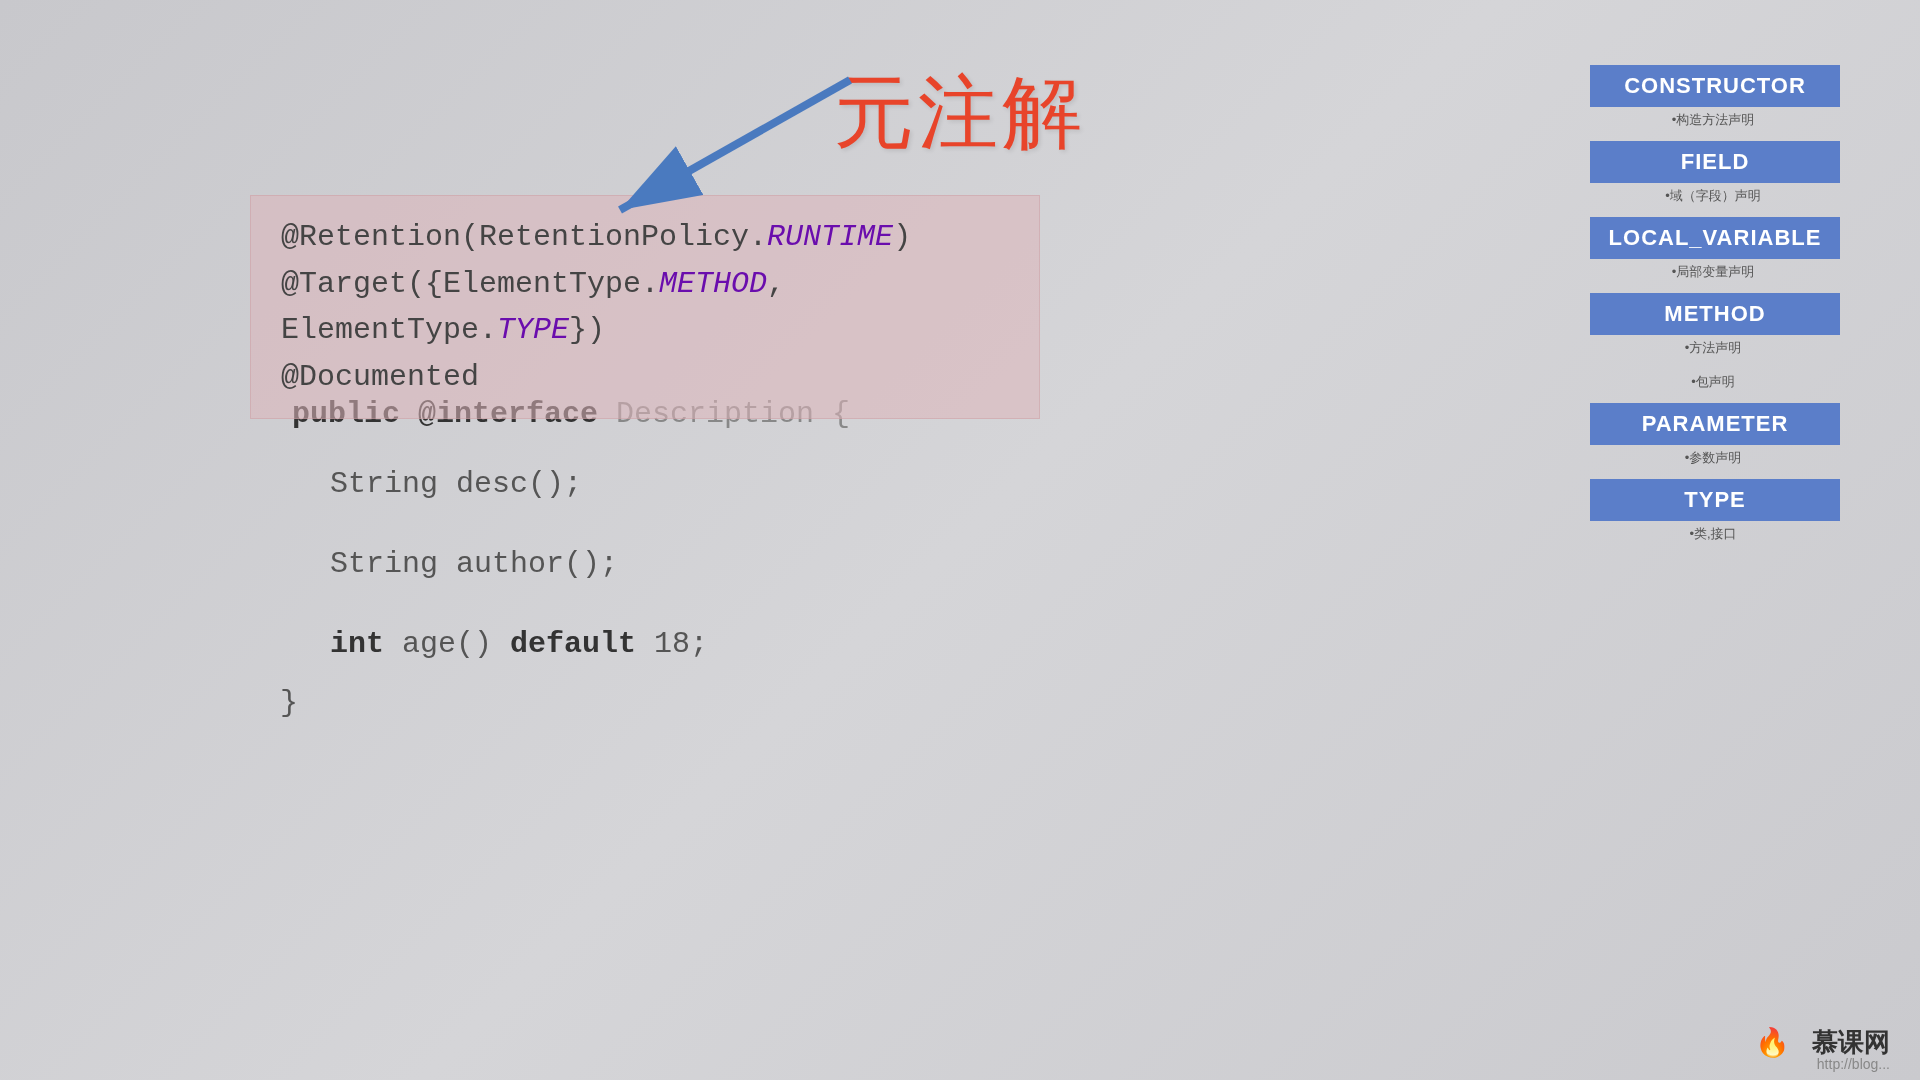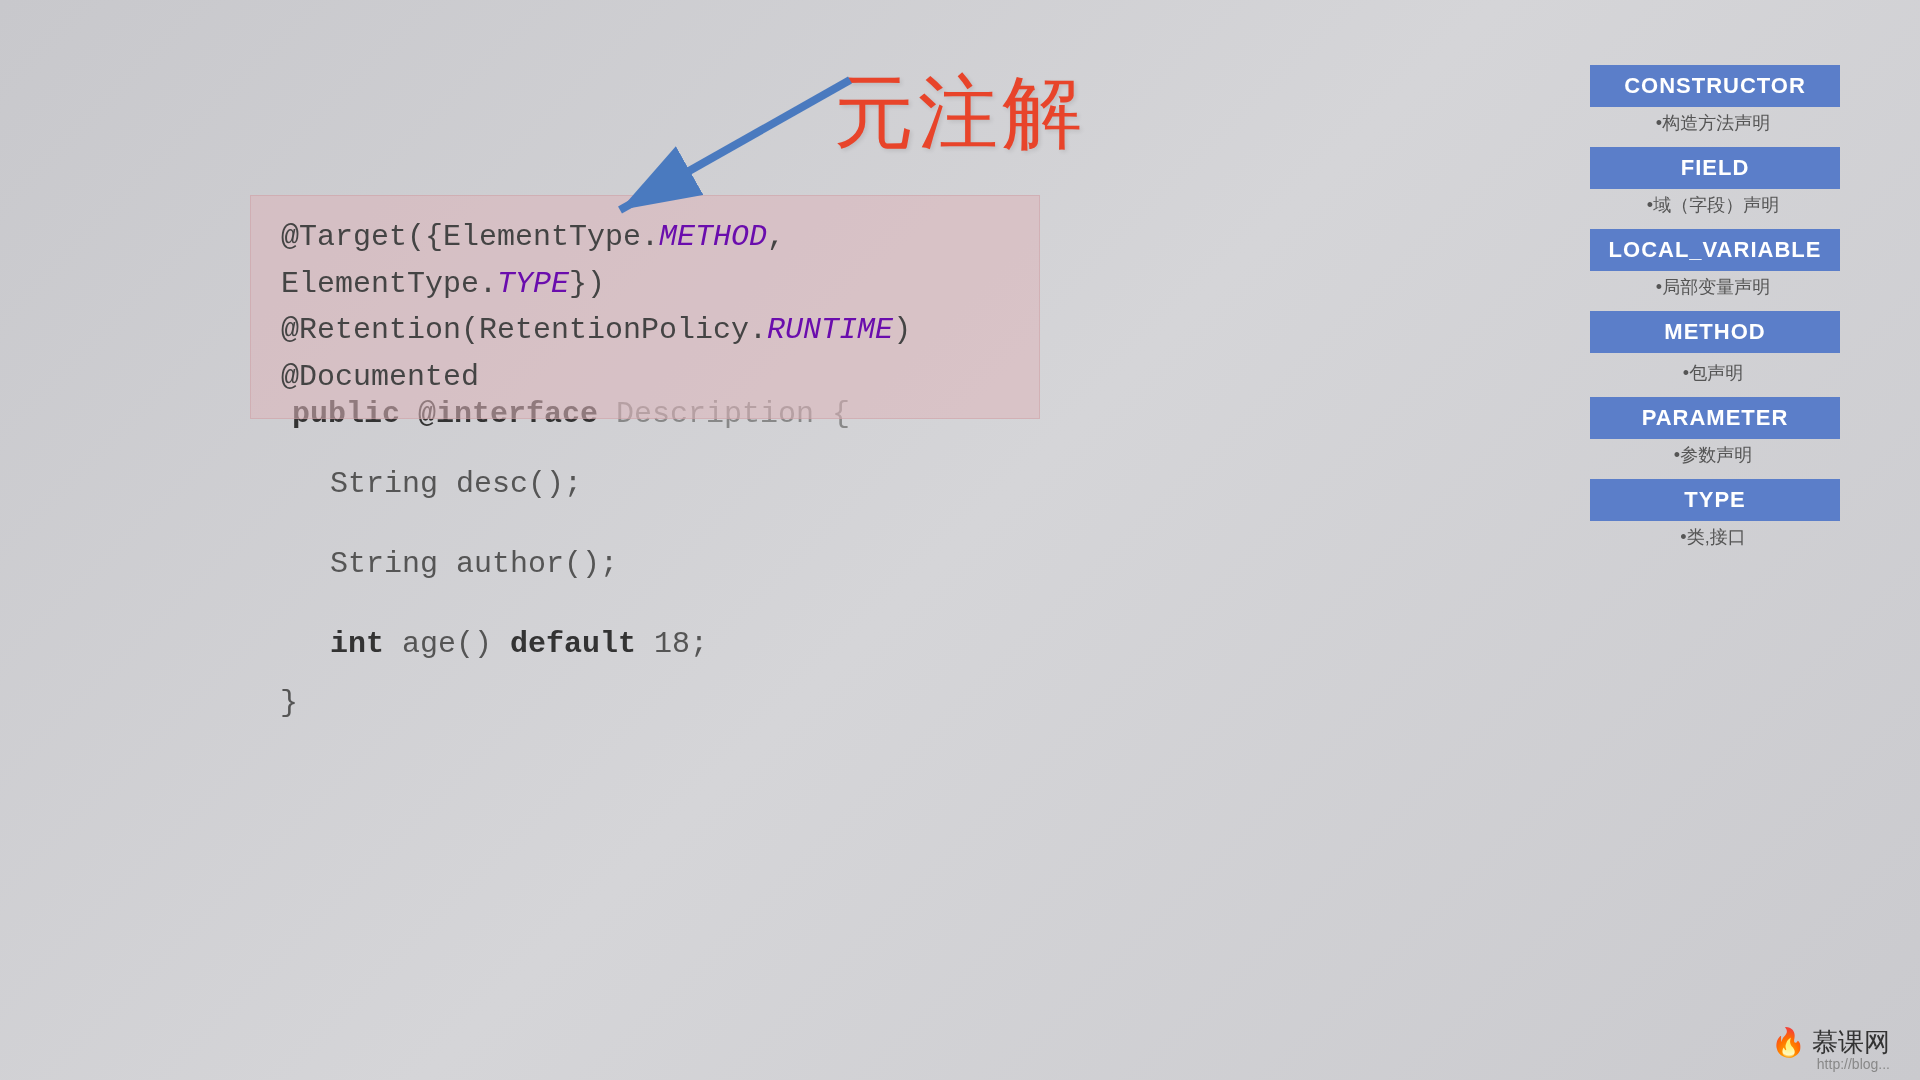--- a/index.html
+++ b/index.html
@@ -85,21 +85,21 @@
       color: white;
       font-size: 22px;
       font-weight: bold;
       padding: 8px 16px;
       display: block;
       letter-spacing: 1px;
       width: 100%;
     }
 
     .element-desc {
-      font-size: 18px;
+      font-size: 13px;
       color: #555;
       padding: 4px 8px 8px 4px;
       display: block;
     }
 
     
     .watermark {
       position: absolute;
       bottom: 20px;
       right: 30px;
@@ -108,22 +108,23 @@
       gap: 6px;
       z-index: 20;
     }
 
     .watermark-icon {
       font-size: 28px;
     }
 
     .watermark-text {
       font-size: 26px;
-      font-weight: normal;
+      font-weight: bold;
       color: #333;
+      margin-left: 16px;
     }
 
     .watermark-url {
       position: absolute;
       bottom: 8px;
       right: 30px;
       font-size: 14px;
       color: #888;
     }
 
@@ -150,24 +151,24 @@
     <defs>
       <marker id="arrowhead" markerWidth="10" markerHeight="7" refX="10" refY="3.5" orient="auto">
         <polygon points="0 0, 10 3.5, 0 7" fill="#4a7abf"></polygon>
       </marker>
     </defs>
     <line x1="350" y1="20" x2="120" y2="150" stroke="#4a7abf" stroke-width="8" marker-end="url(#arrowhead)"></line>
   </svg>
 
   <div class="code-block">
     <div class="code-line">
+      <span class="code-normal">@Retention(RetentionPolicy.</span><span class="code-keyword">RUNTIME</span><span class="code-normal">)</span>
+    </div>
+    <div class="code-line">
       <span class="code-normal">@Target({ElementType.</span><span class="code-keyword">METHOD</span><span class="code-normal">, ElementType.</span><span class="code-keyword">TYPE</span><span class="code-normal">})</span>
-    </div>
-    <div class="code-line">
-      <span class="code-normal">@Retention(RetentionPolicy.</span><span class="code-keyword">RUNTIME</span><span class="code-normal">)</span>
     </div>
     <div class="code-line">
       <span class="code-normal">@Documented</span>
     </div>
   </div>
 
   <div style="position:absolute; top:390px; left:250px; width:790px; z-index:4;">
     <div style="font-family:'Courier New',monospace; font-size:30px; line-height:1.6; padding-left:42px;">
       <span style="font-weight:bold; color:#333;">public @interface</span> <span style="color:#888;">Description {</span>
     </div>
@@ -193,20 +194,21 @@
       <span class="element-desc">•域（字段）声明</span>
     </div>
 
     <div class="element-item">
       <span class="element-badge">LOCAL_VARIABLE</span>
       <span class="element-desc">•局部变量声明</span>
     </div>
 
     <div class="element-item">
       <span class="element-badge">METHOD</span>
+      <span class="element-desc">•方法声明</span>
     </div>
 
     <div class="element-item">
       <span class="element-desc">•包声明</span>
     </div>
 
     <div class="element-item">
       <span class="element-badge">PARAMETER</span>
       <span class="element-desc">•参数声明</span>
     </div>

